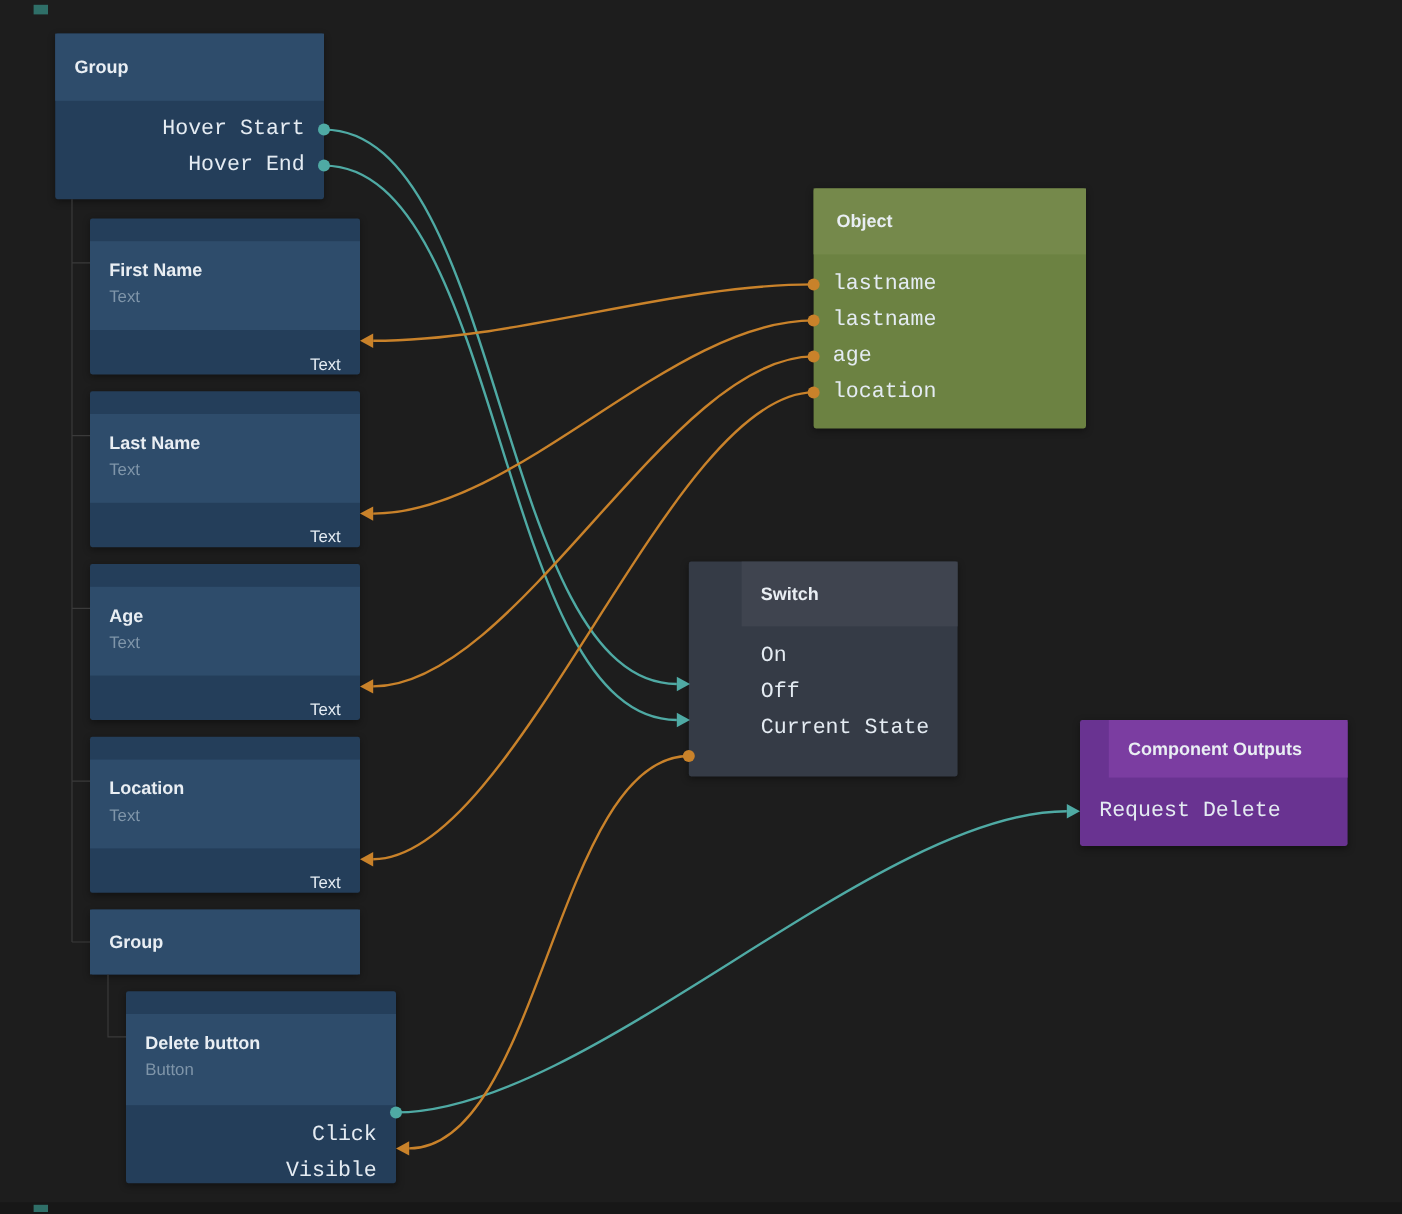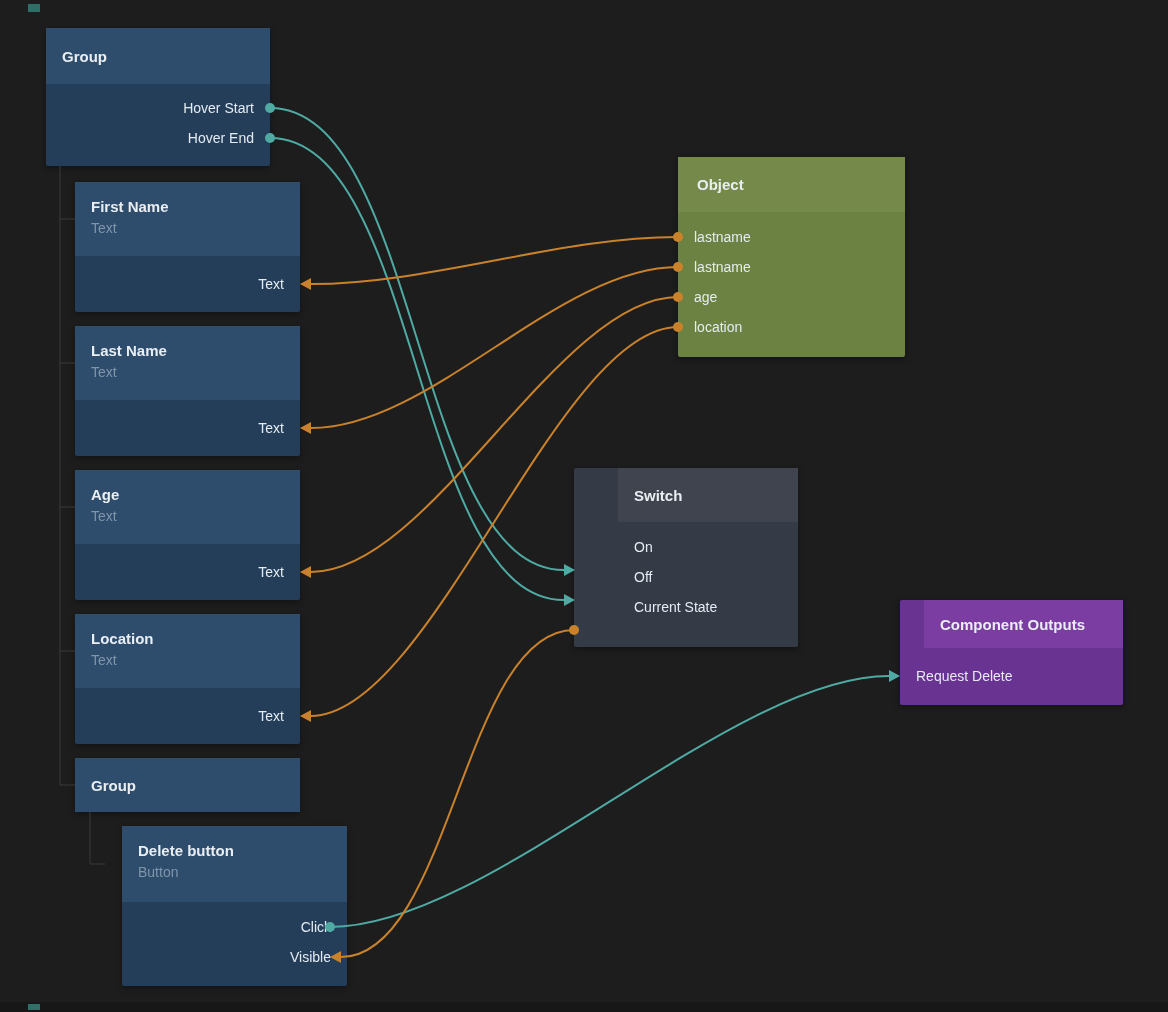--- a/index.html
+++ b/index.html
@@ -29,25 +29,25 @@
   .n-blue{background:var(--c-blue_body);}
   .n-blue .hdr,.n-blue .hdr2{background:var(--c-blue_header);}
   .n-green{background:var(--c-green_body);}
   .n-green .hdr{background:var(--c-green_header);padding-left:19px;}
   .n-gray{background:var(--c-gray_body);}
   .n-gray .hdr{background:var(--c-gray_header);}
   .n-purple{background:var(--c-purple_body);}
   .n-purple .hdr{background:var(--c-purple_header);}
 
   .hdr{display:flex;align-items:center;padding:0 16px;font-size:15px;font-weight:700;color:var(--c-title_text);}
-  .hdr2{padding:13px 16px 0 16px;}
+  .hdr2{padding:13px 16px 0 16px;margin-top:19px;}
   .hdr2 .ttl{font-size:15px;font-weight:700;color:var(--c-title_text);line-height:23px;}
   .hdr2 .sub{font-size:14px;color:var(--c-subtitle_text);line-height:21px;}
 
-  .prow{display:flex;align-items:center;height:30px;padding:0 16px;font-size:14px;color:var(--c-port_text);}
+  .prow{display:flex;align-items:center;height:30px;padding:0 16px;font-size:18px;color:var(--c-port_text);font-family:Liberation Mono, monospace;}
   .prow.right{justify-content:flex-end;}
   .pstrip{display:flex;align-items:center;justify-content:flex-end;padding:0 16px;font-size:14px;color:var(--c-port_text);}
 
   #wires{position:absolute;left:0;top:0;z-index:5;pointer-events:none;}
   .tree{stroke:var(--c-tree_line);stroke-width:1;fill:none;}
   .w{fill:none;stroke-width:2;}
   .w.teal{stroke:var(--c-teal);}
   .w.orange{stroke:var(--c-orange);}
   .dot.teal,.arr.teal{fill:var(--c-teal);stroke:none;}
   .dot.orange,.arr.orange{fill:var(--c-orange);stroke:none;}
@@ -110,21 +110,21 @@
     </div>
     <div class="pstrip" style="height:56px;">
         <span>Text</span>
       </div>
   </div>
 
   <div class="node n-blue" style="left:75px;top:758px;width:225px;height:54px;">
     <div class="hdr" style="height:54px;">Group</div>
   </div>
 
-  <div class="node n-blue" style="left:122px;top:826px;width:225px;height:160px;">
+  <div class="node n-blue" style="left:105px;top:826px;width:225px;height:160px;">
     <div class="hdr2" style="height:76px;">
       <div class="ttl">Delete button</div>
       <div class="sub">Button</div>
     </div>
     <div style="padding-top:10px;">
       <div class="prow right">
           <span>Click</span>
         </div>
       <div class="prow right">
           <span>Visible</span>

